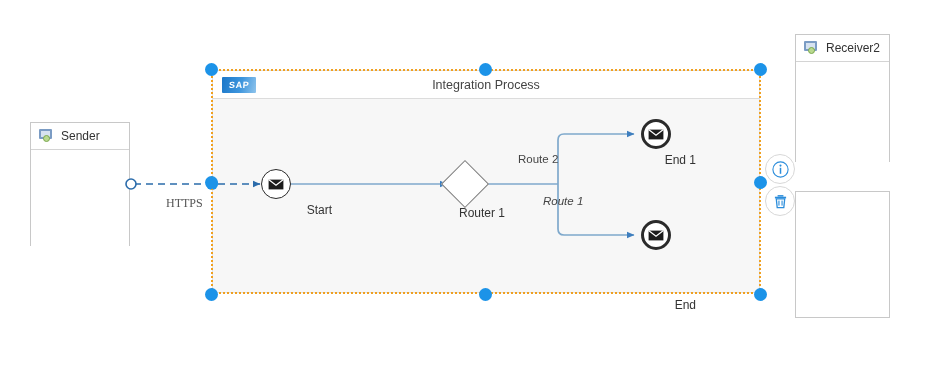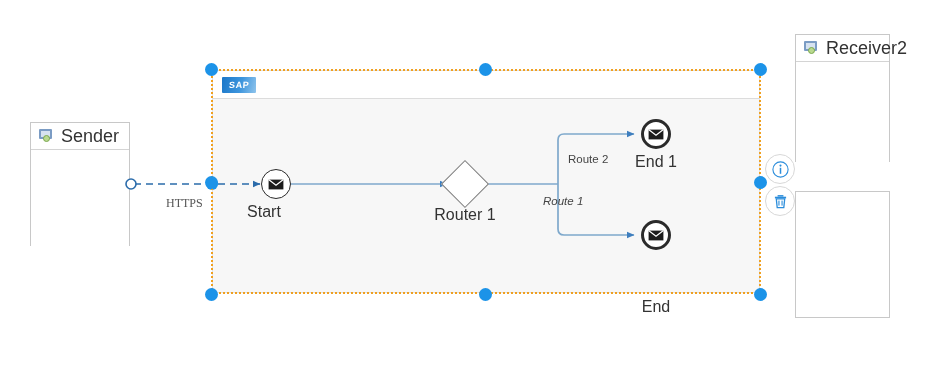--- a/index.html
+++ b/index.html
@@ -28,21 +28,21 @@
   .participant-header {
     height: 27px;
     border-bottom: 1px solid #d4d4d4;
     display: flex;
     align-items: center;
     padding-left: 8px;
     box-sizing: border-box;
     background: #ffffff;
   }
   .participant-title {
-    font-size: 18px;
+    font-size: 12px;
     color: #333333;
     white-space: nowrap;
   }
   .participant-body {
     background: #ffffff;
   }
 
   
   .picon {
     position: relative;
@@ -128,23 +128,23 @@
     position: absolute;
     width: 13px;
     height: 13px;
     border-radius: 50%;
     background: #1c93e8;
   }
 
   
   .node-label {
     position: absolute;
-    font-size: 16px;
+    font-size: 12px;
     color: #333333;
-    text-align: center;
+    text-align: right;
     white-space: nowrap;
   }
   .edge-label {
     position: absolute;
     font-size: 11.5px;
     color: #444444;
     white-space: nowrap;
   }
   .conn-label {
     position: absolute;
@@ -234,20 +234,21 @@
 
   <div class="participant" style="left:795px; top:191px; width:95px; height:127px;">
     <div class="participant-body" style="height:99px;"></div>
   </div>
 
   <div id="pool" style="left:212px; top:70px; width:548px; height:223px;">
     <div id="pool-header">
       <div id="sap-logo">
         <span>SAP</span>
       </div>
+      <div id="pool-title">Integration Process</div>
     </div>
   </div>
 
   <svg width="938" height="365" style="position:absolute; left:0; top:0; pointer-events:none;">
     <defs>
       <marker id="arrow-solid" markerWidth="9" markerHeight="9" refX="7.5" refY="4" orient="auto" markerUnits="userSpaceOnUse">
         <path d="M0,0.6 L8,4 L0,7.4 z" fill="#3f7fbf"></path>
       </marker>
       <marker id="arrow-dash" markerWidth="9" markerHeight="9" refX="7.5" refY="4" orient="auto" markerUnits="userSpaceOnUse">
         <path d="M0,0.6 L8,4 L0,7.4 z" fill="#2b6cab"></path>
@@ -276,21 +277,21 @@
       <path d="M558,184 L558,229 Q558,235 564,235 L634,235" fill="none" stroke="#7fa9cc" stroke-width="1.7" marker-end="url(#arrow-solid)"></path>
     </g>
   </svg>
 
   <div class="event start" style="left:261px; top:169px;">
     <svg class="env" viewBox="0 0 16 11">
       <rect x="0.6" y="0.6" width="14.8" height="9.8" fill="#1c1c1c"></rect>
       <path d="M0.6,0.6 L8,6.2 L15.4,0.6" fill="none" stroke="#ffffff" stroke-width="1.2"></path>
     </svg>
   </div>
-  <div class="node-label" style="left:224px; top:203px; width:80px;">Start</div>
+  <div class="node-label" style="left:252px; top:203px; width:80px;">Start</div>
 
   <div id="gateway" style="left:448px; top:167px;"></div>
   <div class="node-label" style="left:425px; top:206px; width:80px;">Router 1</div>
 
   <div class="event end" style="left:641px; top:119px;">
     <svg class="env" viewBox="0 0 16 11">
       <rect x="0.6" y="0.6" width="14.8" height="9.8" fill="#1c1c1c"></rect>
       <path d="M0.6,0.6 L8,6.2 L15.4,0.6" fill="none" stroke="#ffffff" stroke-width="1.2"></path>
     </svg>
   </div>
@@ -298,21 +299,21 @@
 
   <div class="event end" style="left:641px; top:220px;">
     <svg class="env" viewBox="0 0 16 11">
       <rect x="0.6" y="0.6" width="14.8" height="9.8" fill="#1c1c1c"></rect>
       <path d="M0.6,0.6 L8,6.2 L15.4,0.6" fill="none" stroke="#ffffff" stroke-width="1.2"></path>
     </svg>
   </div>
   <div class="node-label" style="left:616px; top:254px; width:80px;margin-top:44px;">End</div>
 
   <div class="conn-label" style="left:166px; top:196px;font-family:Liberation Serif, serif;">HTTPS</div>
-  <div class="edge-label" style="left:568px; top:153px;">Route 2</div>
+  <div class="edge-label" style="left:518px; top:153px;">Route 2</div>
   <div class="edge-label" style="left:543px; top:195px;font-style:italic;">Route 1</div>
 
   <div id="selection" style="left:211px; top:69px; width:550px; height:225px;"></div>
 
   <div class="handle" style="left:205px; top:63px;"></div>
   <div class="handle" style="left:479px; top:63px;"></div>
   <div class="handle" style="left:754px; top:63px;"></div>
   <div class="handle" style="left:205px; top:176px;"></div>
   <div class="handle" style="left:754px; top:176px;"></div>
   <div class="handle" style="left:205px; top:288px;"></div>

